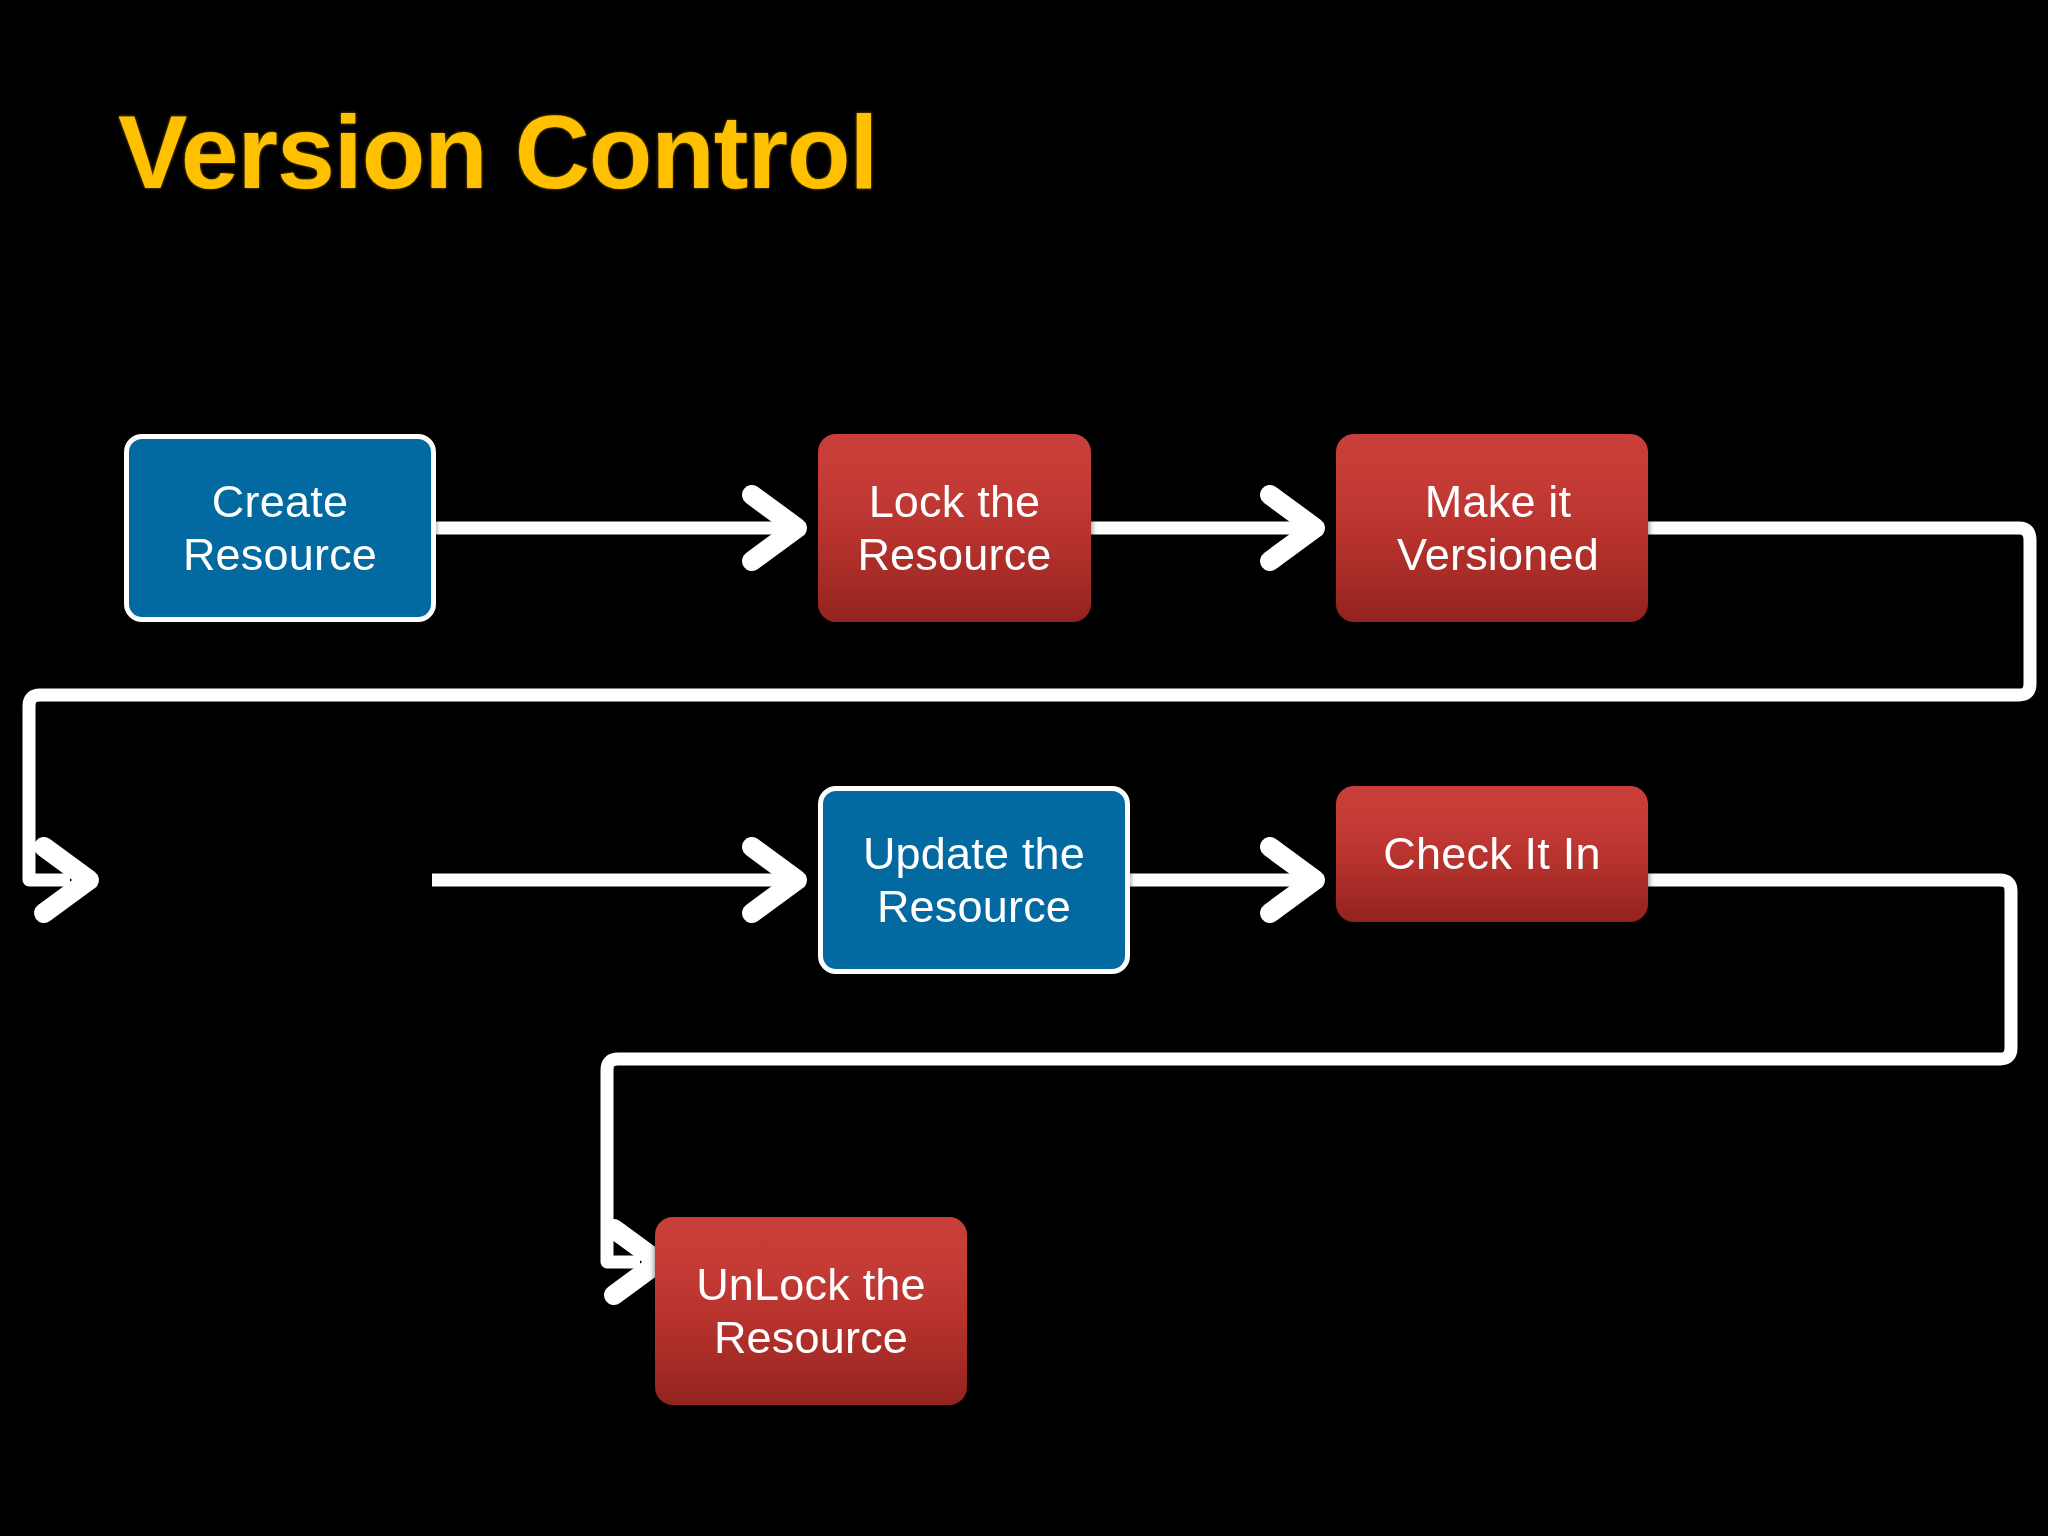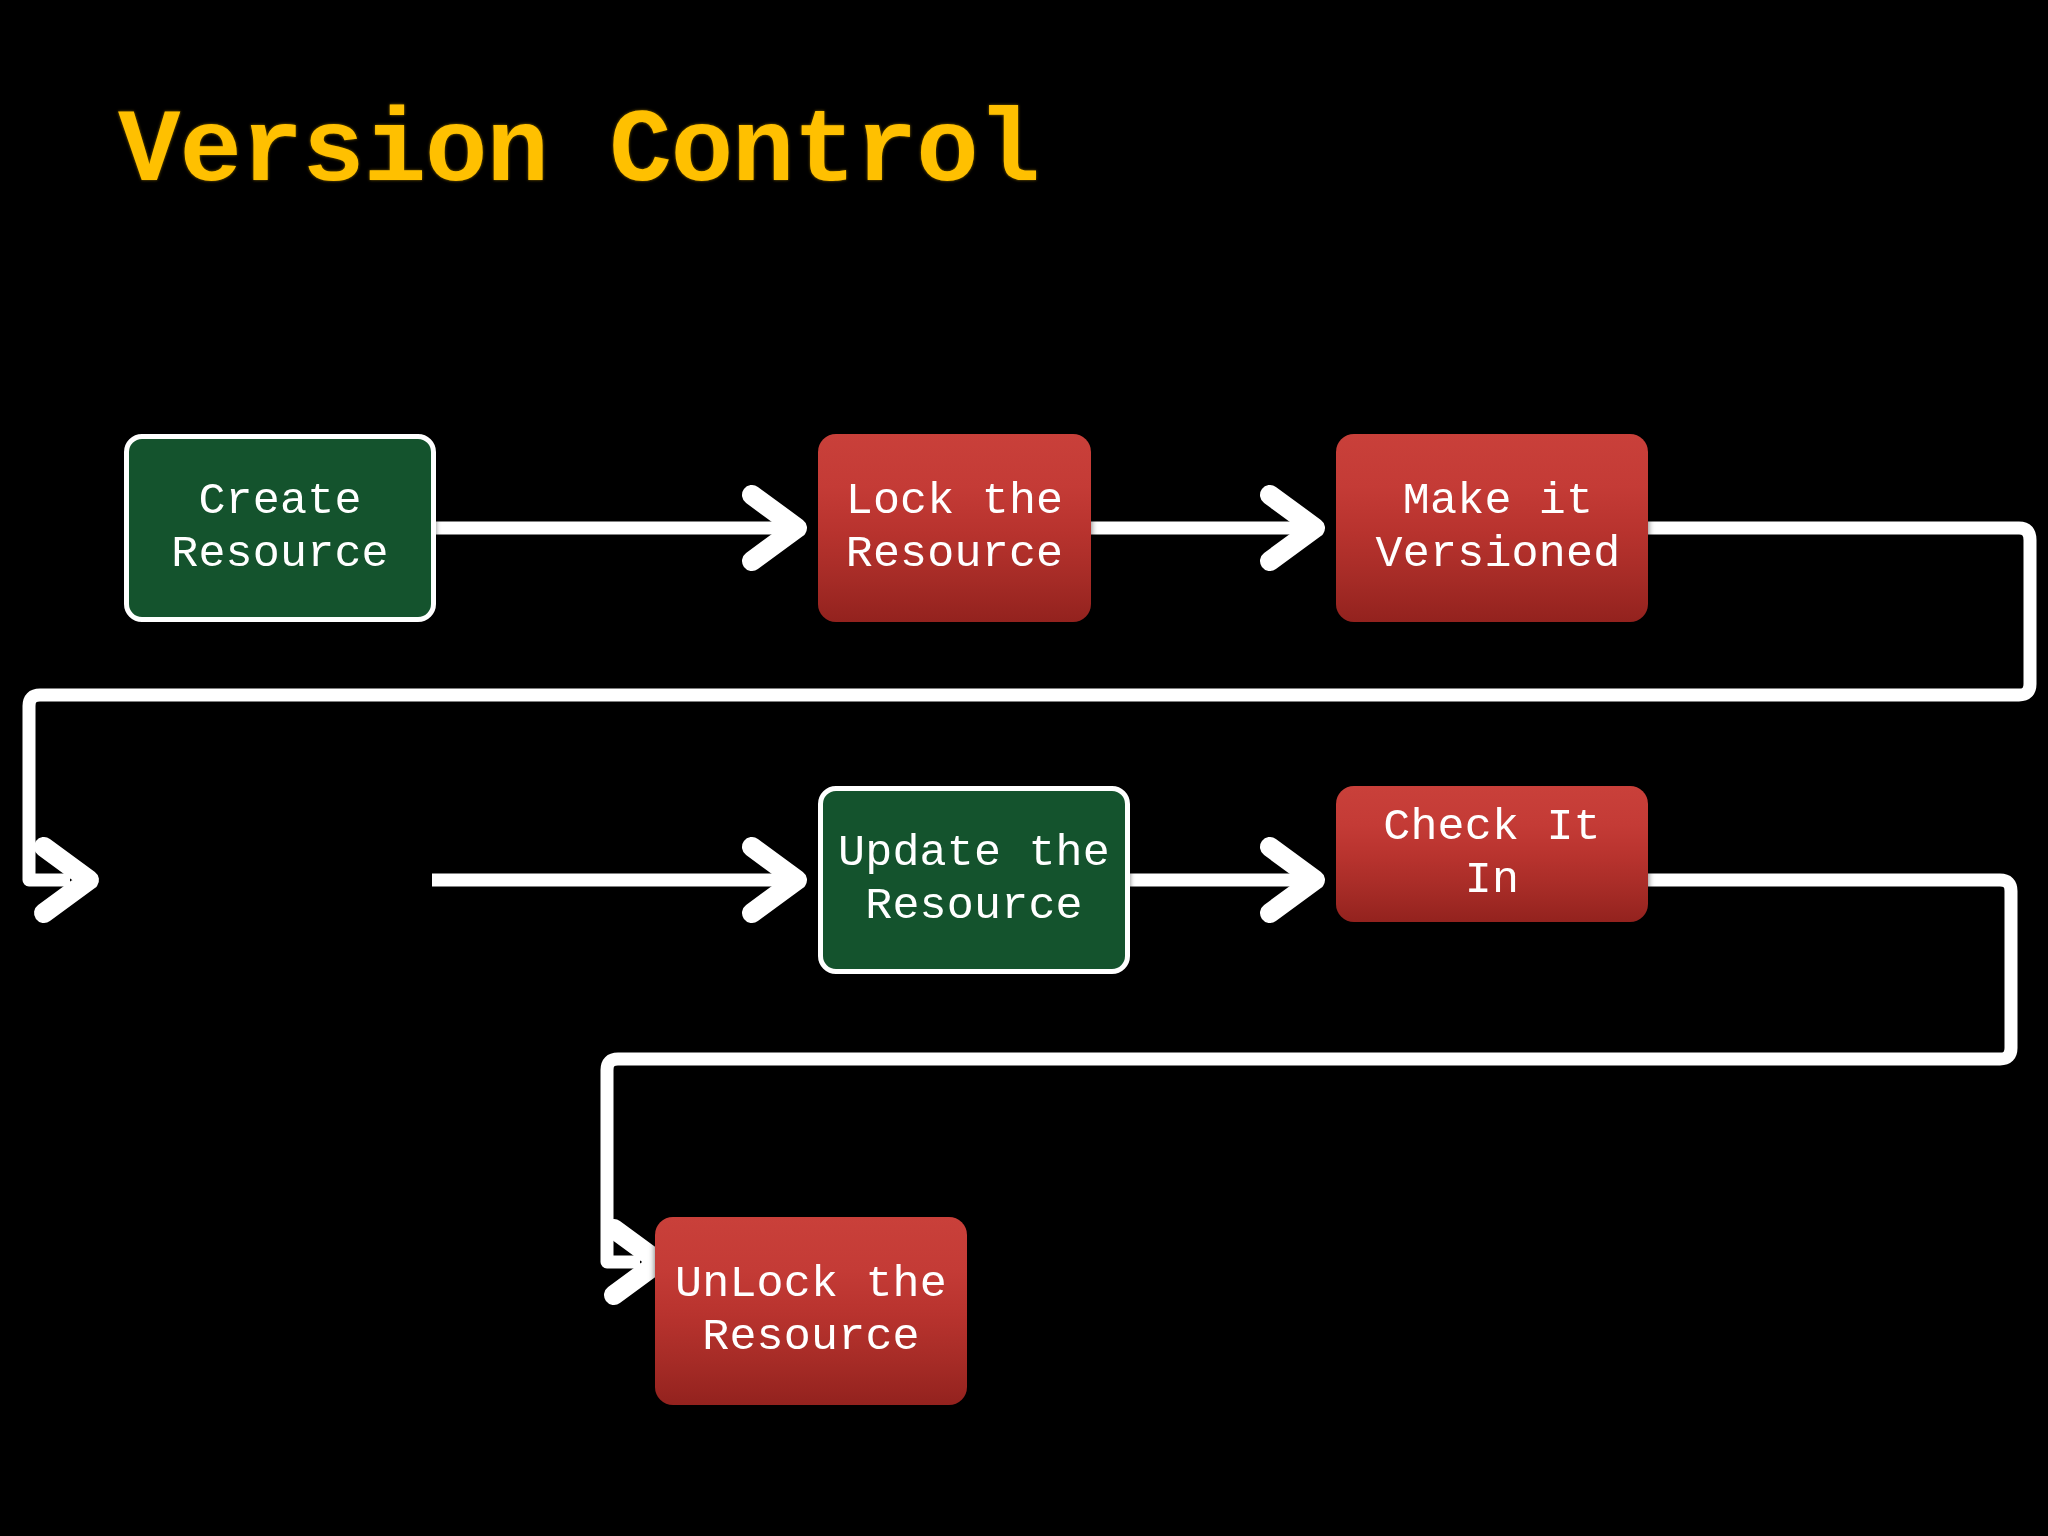--- a/index.html
+++ b/index.html
@@ -6,21 +6,21 @@
     margin: 0;
     padding: 0;
     background: #000000;
   }
   #slide {
     position: relative;
     width: 2048px;
     height: 1536px;
     background: #000000;
     overflow: hidden;
-    font-family: Liberation Mono, monospace;
+    font-family: Liberation Sans, sans-serif;
   }
 
   
   #slide-title {
     position: absolute;
     left: 118px;
     top: 98px;
     font-size: 104px;
     font-weight: bold;
     letter-spacing: -1px;
@@ -73,21 +73,21 @@
     background: linear-gradient(180deg,
         #c9403a 0%,
         #c43b36 28%,
         #b8332e 52%,
         #a52b26 78%,
         #93221e 100%);
     border: none;
     box-shadow: 0 4px 6px rgba(0,0,0,0.6);
   }
   .node.gray {
-    background: #14532d;
+    background: #0369a1;
     border: 5px solid #ffffff;
     box-shadow: 0 3px 5px rgba(0,0,0,0.5);
   }
   .node .label { display: block; }
 </style>
 </head>
 <body>
 
 <div id="slide">
 

